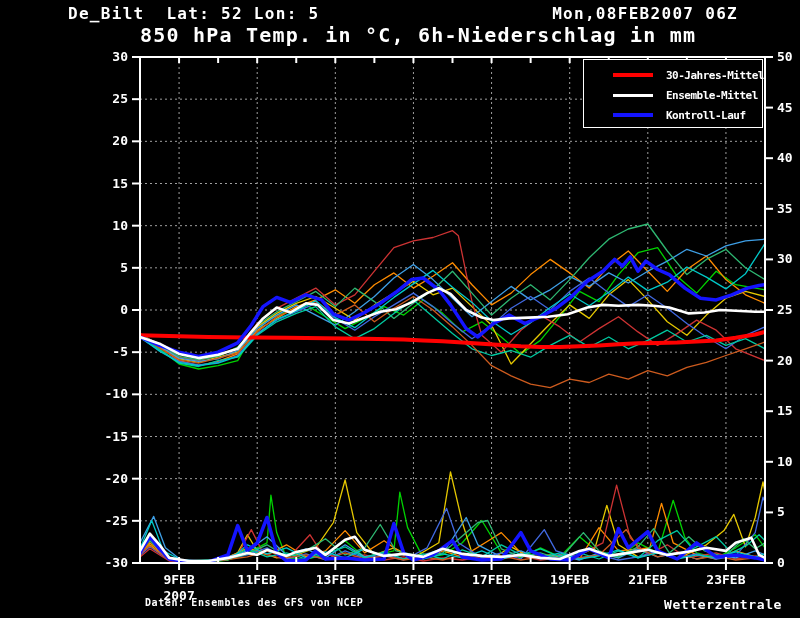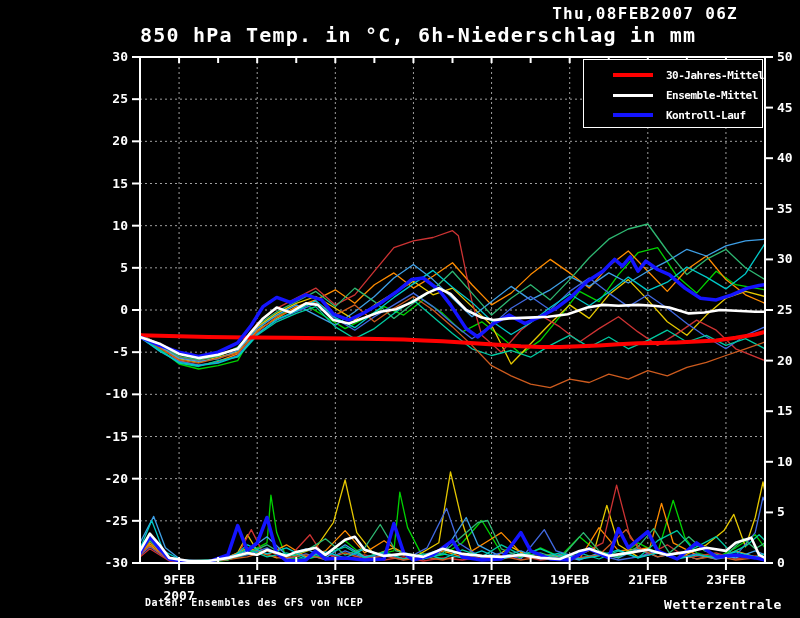--- a/index.html
+++ b/index.html
@@ -166,21 +166,22 @@
         <line x1="608.75" x2="608.75" y1="57" y2="63" stroke="#ffffff" stroke-width="2"></line>
         <line x1="608.75" x2="608.75" y1="557" y2="563" stroke="#ffffff" stroke-width="2"></line>
         <line x1="647.8125" x2="647.8125" y1="57" y2="63" stroke="#ffffff" stroke-width="2"></line>
         <line x1="647.8125" x2="647.8125" y1="557" y2="563" stroke="#ffffff" stroke-width="2"></line>
         <line x1="686.875" x2="686.875" y1="57" y2="63" stroke="#ffffff" stroke-width="2"></line>
         <line x1="686.875" x2="686.875" y1="557" y2="563" stroke="#ffffff" stroke-width="2"></line>
         <line x1="725.9375" x2="725.9375" y1="57" y2="63" stroke="#ffffff" stroke-width="2"></line>
         <line x1="725.9375" x2="725.9375" y1="557" y2="563" stroke="#ffffff" stroke-width="2"></line>
       </g>
     </svg>
-  <div class="hdr-right">Thu,08FEB2007 06Z</div>
+  <div class="hdr-left">De_Bilt  Lat: 52 Lon: 5</div>
+  <div class="hdr-right">Mon,08FEB2007 06Z</div>
   <div class="title">850 hPa Temp. in °C, 6h-Niederschlag in mm</div>
   <div class="legend" id="legend">
       <div class="lg-row">
         <span class="lg-swatch" style="background: rgb(255, 0, 0); height: 4px;"></span>
         <span class="lg-label">30-Jahres-Mittel</span>
       </div>
       <div class="lg-row">
         <span class="lg-swatch" style="background: rgb(255, 255, 255); height: 3px;"></span>
         <span class="lg-label">Ensemble-Mittel</span>
       </div>

